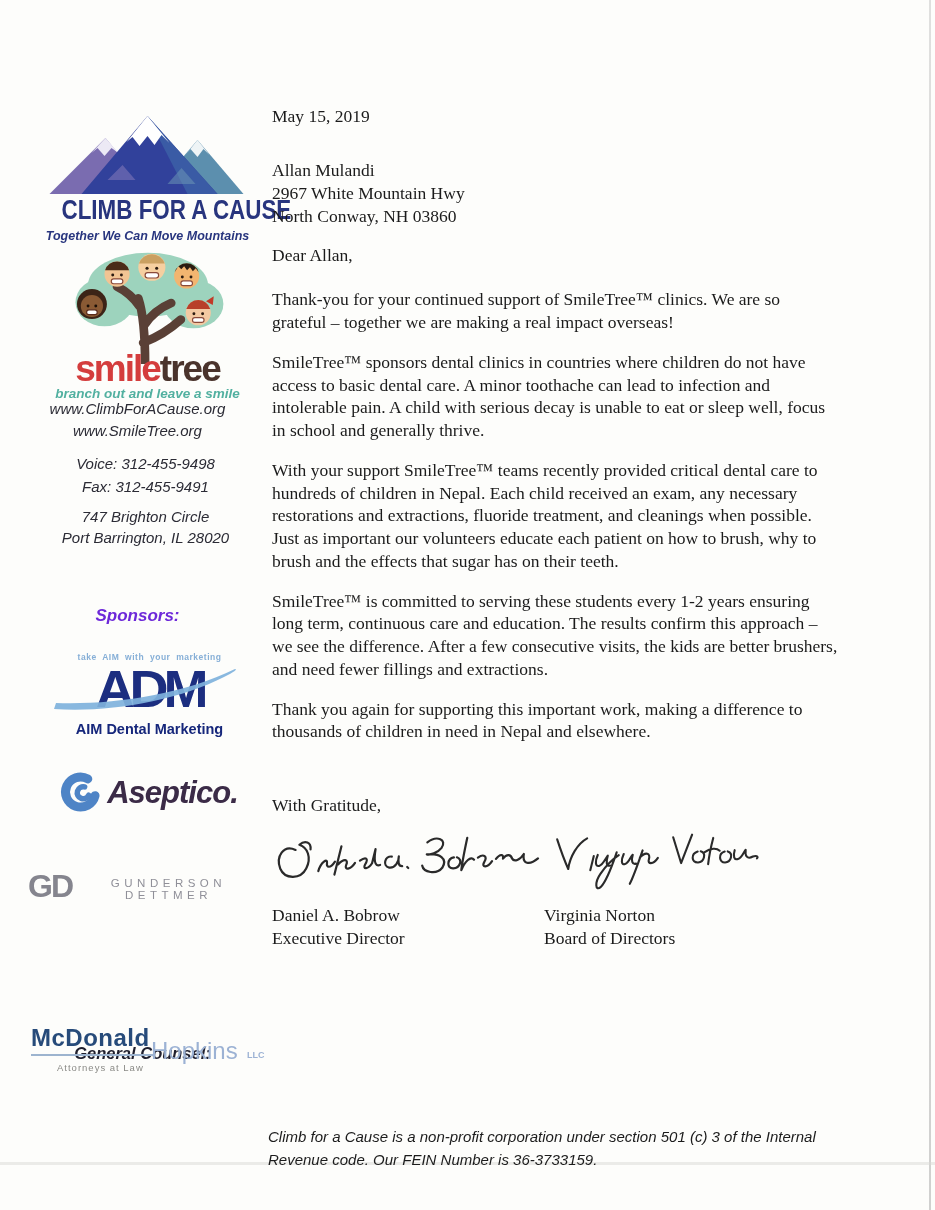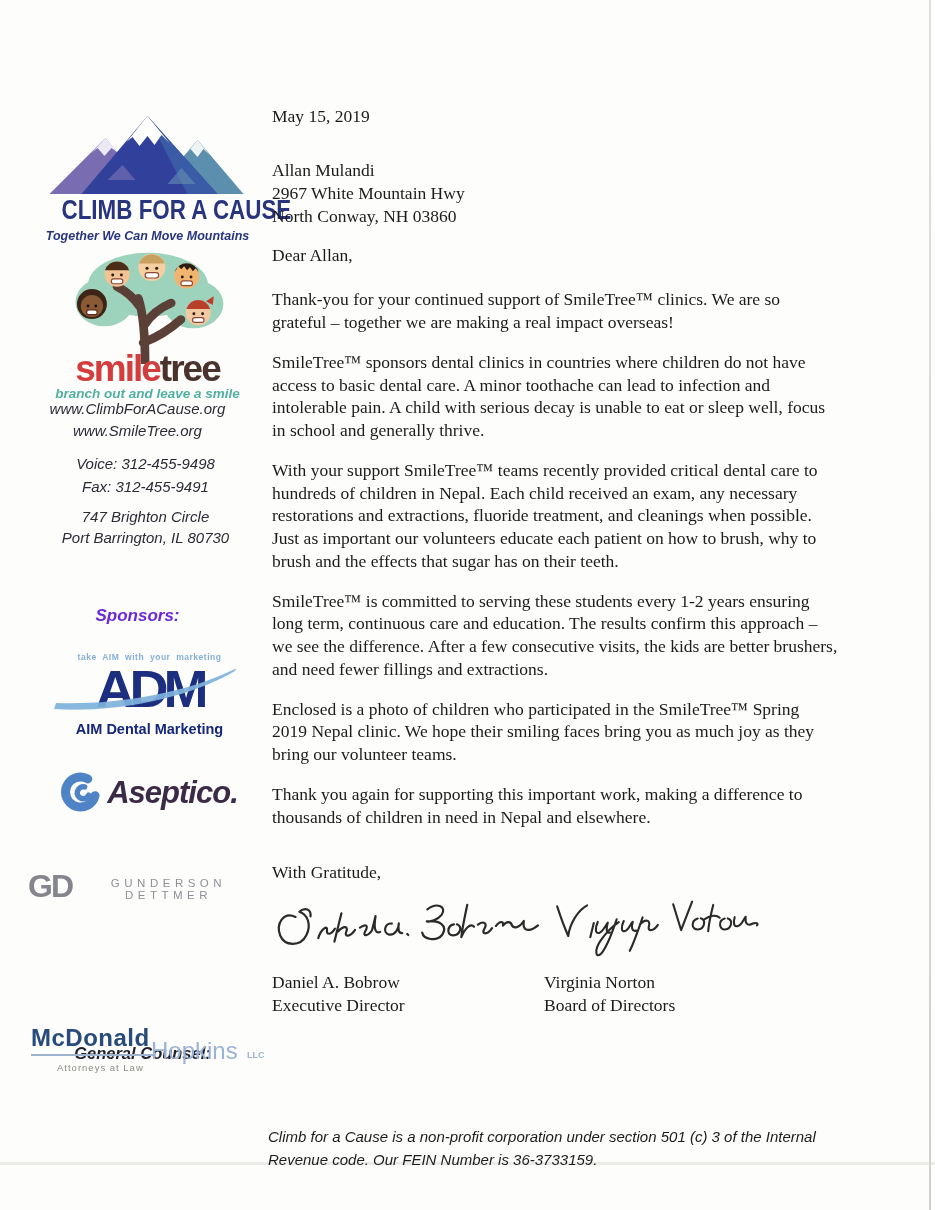--- a/index.html
+++ b/index.html
@@ -64,21 +64,21 @@
   .mh-sub { position:absolute; left:32px; top:38px; color:#8a8a86; font-size:9.5px; letter-spacing:1px; }
 
   
   .letter-col { position:absolute; left:272px; top:0; width:566px; padding-top:106px;
     font-family:"Liberation Serif", serif; color:#1b1b1b; }
   .letter-date { font-size:17.5px; }
   .recipient { margin-top:32px; font-size:17.5px; line-height:1.3; }
   .salutation { margin-top:18px; font-size:17.5px; }
   .letter-col p.body-par { margin-top:17px; font-size:17.5px; line-height:1.3; }
   .letter-col p.first-par { margin-top:22px; }
-  .closing { margin-top:34px; font-size:17.5px; }
+  .closing { margin-top:52px; font-size:17.5px; }
 
   .signatures-row { display:flex; align-items:flex-start; margin-top:6px; height:80px; }
   .sig-img { flex:0 0 auto; }
   .signers-row { display:flex; margin-top:2px; }
   .signer { font-size:17.5px; line-height:1.3; }
   .signer-1 { width:272px; }
   .footer-note { position:absolute; left:268px; top:1126px; width:552px;
     font-family:"Liberation Sans", sans-serif; font-style:italic; font-weight:500;
     font-size:15px; line-height:1.5; color:#1c1c1c; }
 </style>
@@ -162,21 +162,21 @@
     <div>www.SmileTree.org</div>
   </div>
 
   <div class="sidebar-block contact phones">
     <div>Voice: 312-455-9498</div>
     <div>Fax: 312-455-9491</div>
   </div>
 
   <div class="sidebar-block contact address">
     <div>747 Brighton Circle</div>
-    <div>Port Barrington, IL  80730</div>
+    <div>Port Barrington, IL  28020</div>
   </div>
 
   <div class="sidebar-block sponsors-heading">Sponsors:</div>
 
   <div class="sidebar-block adm-logo">
     <div class="adm-tagline">take AIM with your marketing</div>
     <div class="adm-mark">
       <div class="adm-initials">ADM</div>
       <svg class="adm-swoosh" viewBox="0 0 195 58">
         <path d="M2 46 C55 50 125 38 172 14 C182 9 186 6 183 6 C130 32 60 42 4 40 Z" fill="#7fb2dc" opacity=".92"></path>
@@ -218,21 +218,20 @@
       <div>2967 White Mountain Hwy</div>
       <div>North Conway, NH 03860</div>
     </div>
 
     <div class="salutation">Dear Allan,</div>
 
     <p class="body-par first-par">Thank-you for your continued support of SmileTree™ clinics. We are so grateful – together we are making a real impact overseas!</p>
     <p class="body-par">SmileTree™ sponsors dental clinics in countries where children do not have access to basic dental care. A minor toothache can lead to infection and intolerable pain. A child with serious decay is unable to eat or sleep well, focus in school and generally thrive.</p>
     <p class="body-par">With your support SmileTree™ teams recently provided critical dental care to hundreds of children in Nepal. Each child received an exam, any necessary restorations and extractions, fluoride treatment, and cleanings when possible. Just as important our volunteers educate each patient on how to brush, why to brush and the effects that sugar has on their teeth.</p>
     <p class="body-par">SmileTree™ is committed to serving these students every 1-2 years ensuring long term, continuous care and education. The results confirm this approach – we see the difference. After a few consecutive visits, the kids are better brushers, and need fewer fillings and extractions.</p>
-    <p class="body-par">Enclosed is a photo of children who participated in the SmileTree™ Spring 2019 Nepal clinic.  We hope their smiling faces bring you as much joy as they bring our volunteer teams.</p>
     <p class="body-par">Thank you again for supporting this important work, making a difference to thousands of children in need in Nepal and elsewhere.</p>
 
     <div class="closing">With Gratitude,</div>
 
     <div class="signatures-row">
       <svg class="sig-img" width="272" height="78" viewBox="0 0 272 78">
         <g fill="none" stroke="#2a2a2a" stroke-width="2.2" stroke-linecap="round" stroke-linejoin="round" transform="rotate(-2 136 39)">
           <path d="M24 24 C12 18 4 30 8 42 C12 53 28 54 34 43 C40 32 36 22 28 19 C34 14 40 17 39 24"></path>
           <path d="M46 46 C49 37 56 33 55 38 C54 43 58 44 63 37 M70 22 L62 50 M66 40 C72 34 77 35 74 41 C72 46 78 46 83 39 M88 37 C94 33 97 35 93 41 C90 46 96 46 100 40 L104 26 C102 36 102 44 108 42"></path>
           <path d="M120 34 C113 33 110 43 117 45 C123 46 127 39 127 34 C126 39 126 44 130 44 M135 45 L136 46"></path>

